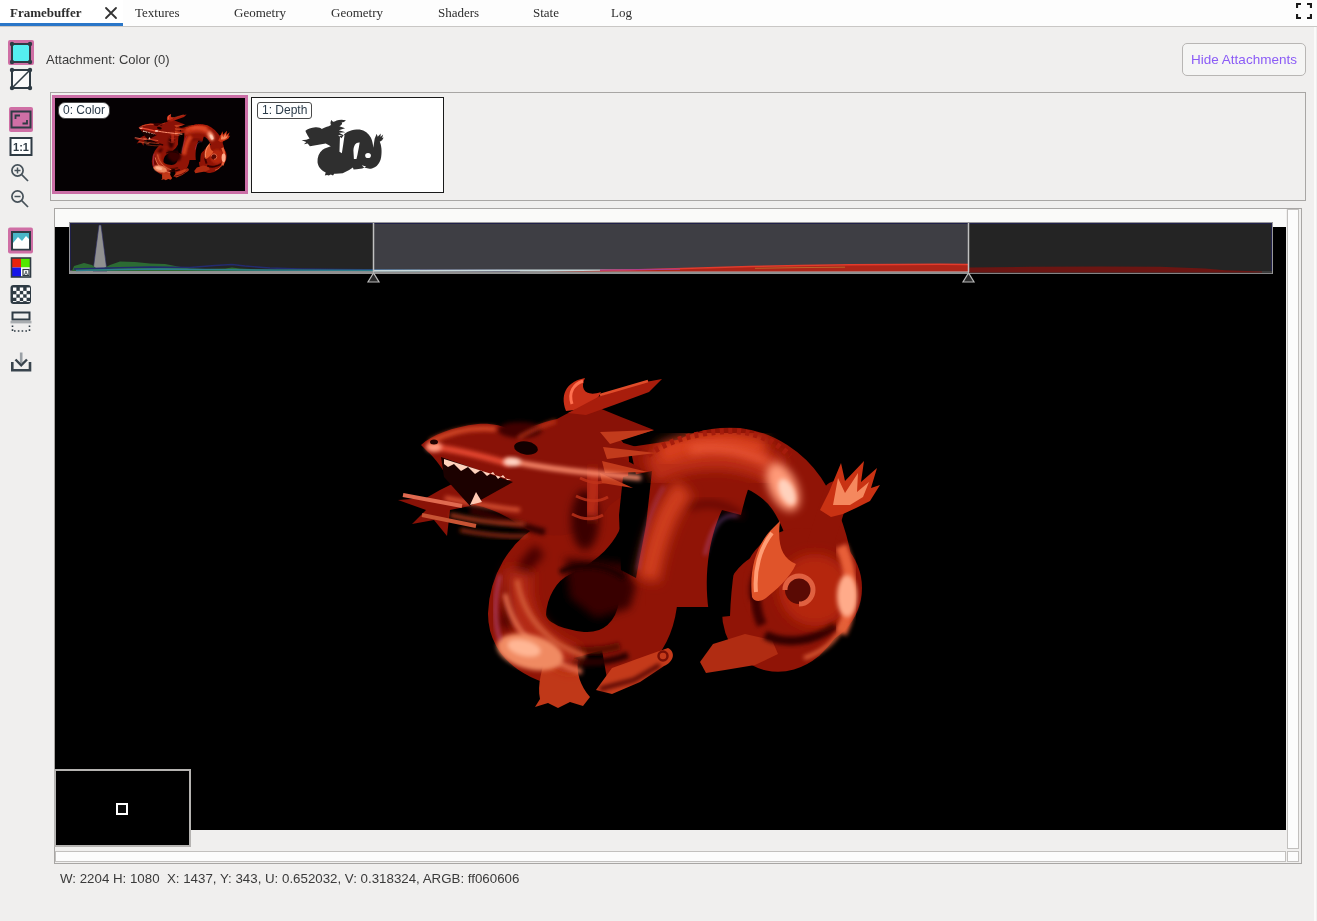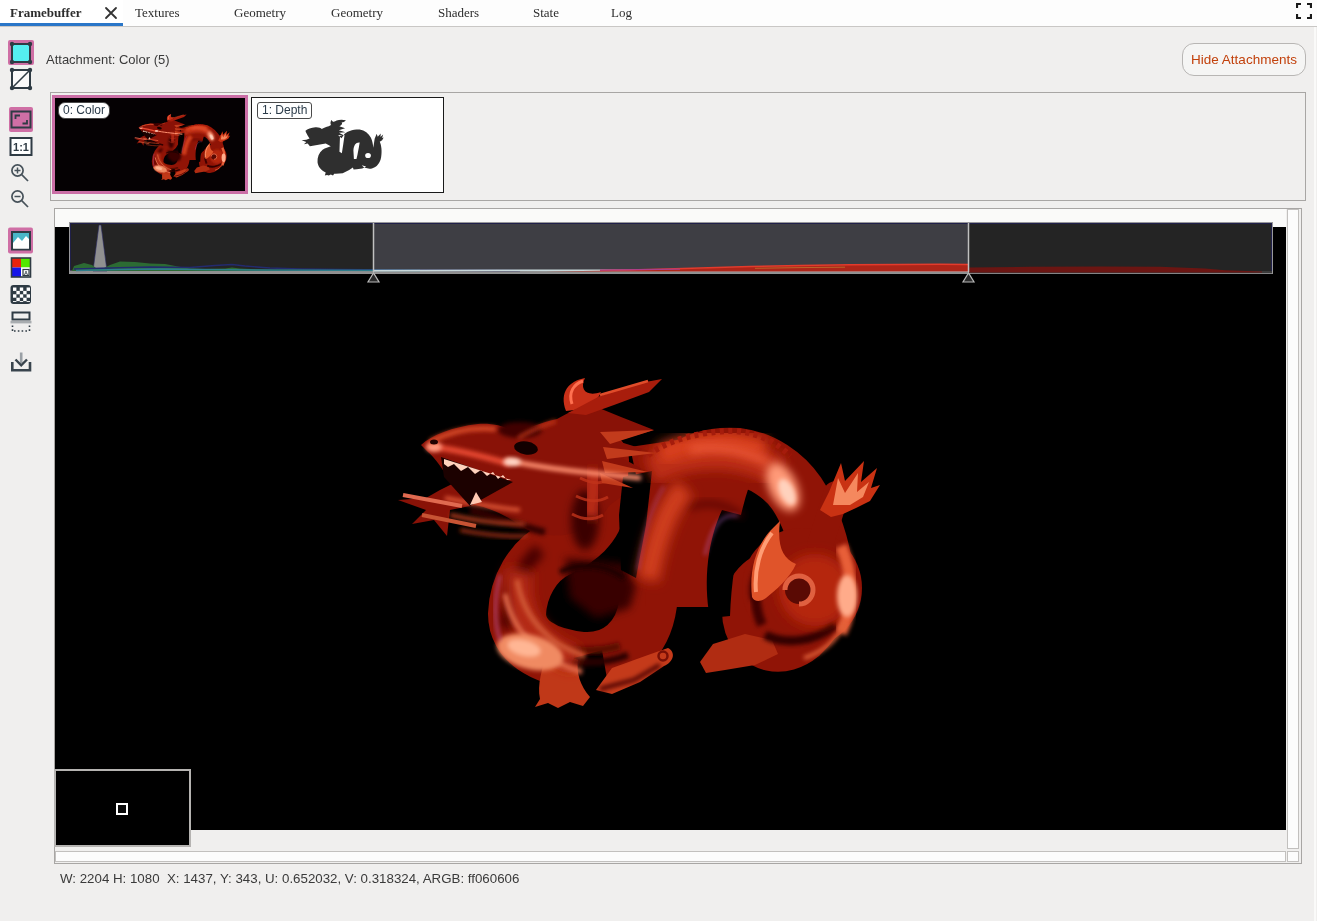--- a/index.html
+++ b/index.html
@@ -5,21 +5,21 @@
   html,body{margin:0;padding:0;}
   body{width:1317px;height:921px;background:#f0efee;font-family:"Liberation Sans",sans-serif;position:relative;overflow:hidden;}
   .abs{position:absolute;}
   
   #tabbar{left:0;top:0;width:1317px;height:26px;background:#fdfdfd;border-bottom:1px solid #c9c7c5;}
   #activetab{left:0;top:0;width:123px;height:23px;background:#ffffff;}
   #tabline{left:0;top:23px;width:123px;height:3px;background:#2a76c8;}
   .tab{top:5px;font-size:13px;color:#2d2d2d;white-space:nowrap;font-family:Liberation Serif, serif;}
   
   #attlabel{left:46px;top:52px;font-size:13px;color:#3a3a3a;}
-  #hidebtn{left:1182px;top:43px;width:122px;height:31px;background:#f5f5f4;border:1px solid #b8b6b4;border-radius:12px;font-size:13.5px;color:#c2410c;text-align:center;line-height:31px;}
+  #hidebtn{left:1182px;top:43px;width:122px;height:31px;background:#f5f5f4;border:1px solid #b8b6b4;border-radius:5px;font-size:13.5px;color:#8b5cf6;text-align:center;line-height:31px;}
   
   #attpanel{left:50px;top:92px;width:1254px;height:107px;border:1px solid #a8a6a4;}
   #thumb1{left:52px;top:95px;width:190px;height:93px;background:#050103;border:3px solid #cb6ea6;}
   #thumb2{left:251px;top:97px;width:191px;height:94px;background:#ffffff;border:1.5px solid #1a1a1a;}
   .thumblabel{background:#ffffff;border:1.5px solid #4a4a4a;border-radius:3px;font-size:12px;color:#2b3b49;padding:0 4px;line-height:15px;height:15px;}
   
   #vppanel{left:54px;top:208px;width:1246px;height:654px;border:1px solid #a8a6a4;}
   #whitestrip{left:55px;top:209px;width:1231px;height:18px;background:#fafaf9;}
   #blackimg{left:55px;top:227px;width:1231px;height:603px;background:#000000;}
   
@@ -162,21 +162,21 @@
 <div class="abs tab" style="left:135px;">Textures</div>
 <div class="abs tab" style="left:234px;">Geometry</div>
 <div class="abs tab" style="left:331px;">Geometry</div>
 <div class="abs tab" style="left:438px;text-align:right;">Shaders</div>
 <div class="abs tab" style="left:533px;">State</div>
 <div class="abs tab" style="left:611px;">Log</div>
 <svg class="abs" style="left:1296px;top:3px" width="16" height="16" viewBox="0 0 16 16">
     <path d="M1,5 V1 H5 M11,1 H15 V5 M15,11 V15 H11 M5,15 H1 V11" stroke="#1a1a1a" stroke-width="2.2" fill="none"></path>
   </svg>
 
-<div class="abs" id="attlabel">Attachment: Color (5)</div>
+<div class="abs" id="attlabel">Attachment: Color (0)</div>
 <div class="abs" id="hidebtn">Hide Attachments</div>
 
 <div class="abs" id="attpanel"></div>
 <div class="abs" id="thumb1">
   <svg width="190" height="93" viewBox="0 0 190 93" style="position:absolute;left:0;top:0">
     <use href="#dragonColor" transform="translate(-0.8,-59.4) scale(0.2)"></use>
   </svg>
 </div>
 <div class="abs thumblabel" style="left:58px;top:102px;border-radius:7px;">0: Color</div>
 <div class="abs" id="thumb2">

